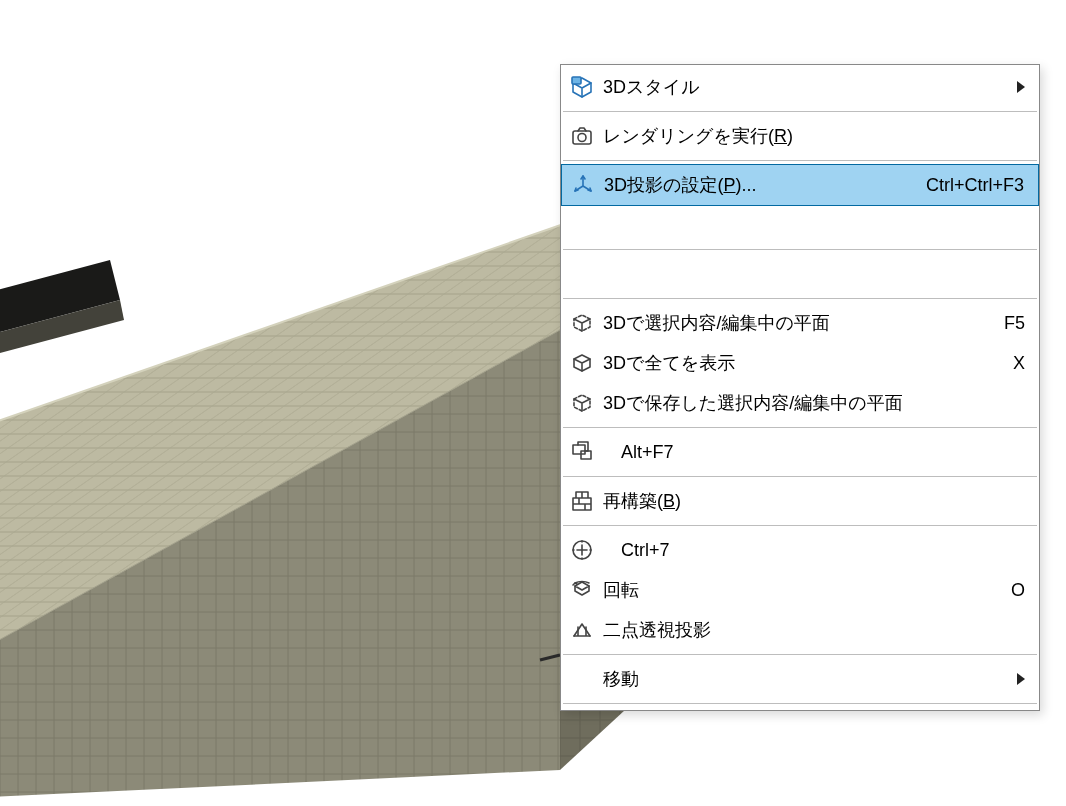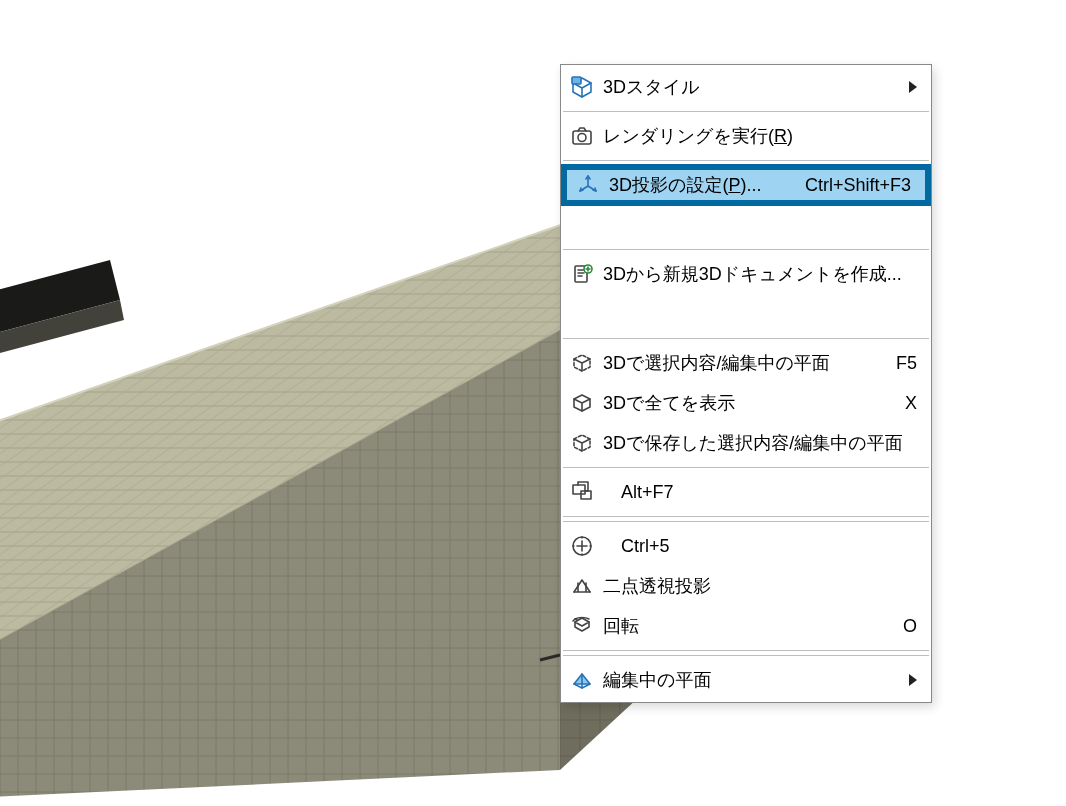--- a/index.html
+++ b/index.html
@@ -26,39 +26,39 @@
     inset: 0;
     width: 100%;
     height: 100%;
   }
 
   
   .context-menu {
     position: absolute;
     left: 560px;
     top: 64px;
-    width: 372px;
+    width: 480px;
     background: #fff;
     border: 1px solid #888;
     box-shadow: 3px 4px 10px rgba(0,0,0,.15);
     padding: 2px 0;
     box-sizing: border-box;
   }
   .menu-item {
     display: flex;
     align-items: center;
     height: 40px;
     padding: 0 14px 0 8px;
     box-sizing: border-box;
     white-space: nowrap;
     cursor: default;
   }
   .menu-item.highlight {
     background: #9fd3f2;
-    border: 6px solid #0369a1;
+    border: 1px solid #0369a1;
     margin: -1px 0;
     height: 42px;
   }
   .menu-item .icon {
     width: 26px;
     height: 26px;
     flex: 0 0 26px;
     display: flex;
     align-items: center;
     justify-content: center;
@@ -166,37 +166,26 @@
     </div>
     <div class="sep"></div>
     <div class="menu-item highlight">
       <span class="icon blue">
         <svg viewBox="0 0 24 24">
           <path d="M12 13V3M12 13l8 5M12 13l-8 5"></path>
           <path d="M12 3l-2 3M12 3l2 3M20 18l-3-1M20 18l-1 -3M4 18l3-1M4 18l1-3"></path>
         </svg>
       </span>
       <span class="label">3D投影の設定(<span class="mnemonic">P</span>)...</span>
-      <span class="shortcut">Ctrl+Shift+F3</span>
+      <span class="shortcut">Ctrl+Ctrl+F3</span>
     </div>
     <div class="menu-item">
       <span class="icon"></span>
     </div>
     <div class="sep"></div>
-    <div class="menu-item">
-      <span class="icon">
-        <svg viewBox="0 0 24 24">
-          <rect x="5" y="4" width="12" height="16" rx="1"></rect>
-          <path d="M8 8h6M8 11h6M8 14h4"></path>
-          <circle cx="18" cy="7" r="4" fill="#fff" stroke="#2a8a3a"></circle>
-          <path d="M18 5v4M16 7h4" stroke="#2a8a3a"></path>
-        </svg>
-      </span>
-      <span class="label">3Dから新規3Dドキュメントを作成...</span>
-    </div>
     <div class="menu-item">
       <span class="icon"></span>
     </div>
     <div class="sep"></div>
     <div class="menu-item">
       <span class="icon">
         <svg viewBox="0 0 24 24">
           <path d="M4 8l8-4 8 4v8l-8 4-8-4z" stroke-dasharray="3 2"></path>
           <path d="M4 8l8 4 8-4M12 12v8"></path>
         </svg>
@@ -228,59 +217,61 @@
       <span class="icon">
         <svg viewBox="0 0 24 24">
           <rect x="3" y="5" width="12" height="9"></rect>
           <rect x="11" y="11" width="10" height="8"></rect>
           <path d="M8 5V2h10v9h-3"></path>
         </svg>
       </span>
       <span class="shortcut">Alt+F7</span>
     </div>
     <div class="sep"></div>
+    <div class="menu-item">
+      <span class="icon">
+        <svg viewBox="0 0 24 24">
+          <path d="M3 9h18M3 15h18M3 21h18M3 9v12M21 9v12M9 9v6M15 15v6M6 3h12M6 3v6M18 3v6M12 3v6"></path>
+        </svg>
+      </span>
+      <span class="label">再構築(<span class="mnemonic">B</span>)</span>
+    </div>
     <div class="sep"></div>
     <div class="menu-item">
       <span class="icon">
         <svg viewBox="0 0 24 24">
           <circle cx="12" cy="12" r="9"></circle>
           <path d="M12 7v10M7 12h10M12 4v-1M12 21v-1M4 12h-1M21 12h-1"></path>
         </svg>
       </span>
-      <span class="shortcut">Ctrl+5</span>
-    </div>
-    <div class="menu-item">
-      <span class="icon">
-        <svg viewBox="0 0 24 24">
-          <path d="M4 18l8-12 8 12"></path>
-          <path d="M8 18V9M16 18V9M4 18h16"></path>
-        </svg>
-      </span>
-      <span class="label">二点透視投影</span>
+      <span class="shortcut">Ctrl+7</span>
     </div>
     <div class="menu-item">
       <span class="icon">
         <svg viewBox="0 0 24 24">
           <path d="M5 8l7-4 7 4-7 4z"></path>
           <path d="M5 8v5l7 4 7-4V8"></path>
           <path d="M19 5a10 5 0 0 0-14 0"></path>
           <path d="M5 5l-2 2M5 5l2 1"></path>
         </svg>
       </span>
       <span class="label">回転</span>
       <span class="shortcut">O</span>
     </div>
-    <div class="sep"></div>
-    <div class="sep"></div>
-    <div class="menu-item">
-      <span class="icon blue">
-        <svg viewBox="0 0 24 24">
-          <path d="M4 16l8-10 8 10z" fill="#8fc8ee" stroke="#2773b7"></path>
-          <path d="M12 6v14" stroke="#2773b7"></path>
-          <path d="M4 16l8 4 8-4" stroke="#2773b7"></path>
-        </svg>
-      </span>
-      <span class="label">編集中の平面</span>
+    <div class="menu-item">
+      <span class="icon">
+        <svg viewBox="0 0 24 24">
+          <path d="M4 18l8-12 8 12"></path>
+          <path d="M8 18V9M16 18V9M4 18h16"></path>
+        </svg>
+      </span>
+      <span class="label">二点透視投影</span>
+    </div>
+    <div class="sep"></div>
+    <div class="menu-item">
+      <span class="icon"></span>
+      <span class="label">移動</span>
       <span class="arrow"><svg viewBox="0 0 8 12">
           <polygon points="0,0 8,6 0,12"></polygon>
         </svg></span>
     </div>
+    <div class="sep"></div>
   </div>
 
 </body></html>

